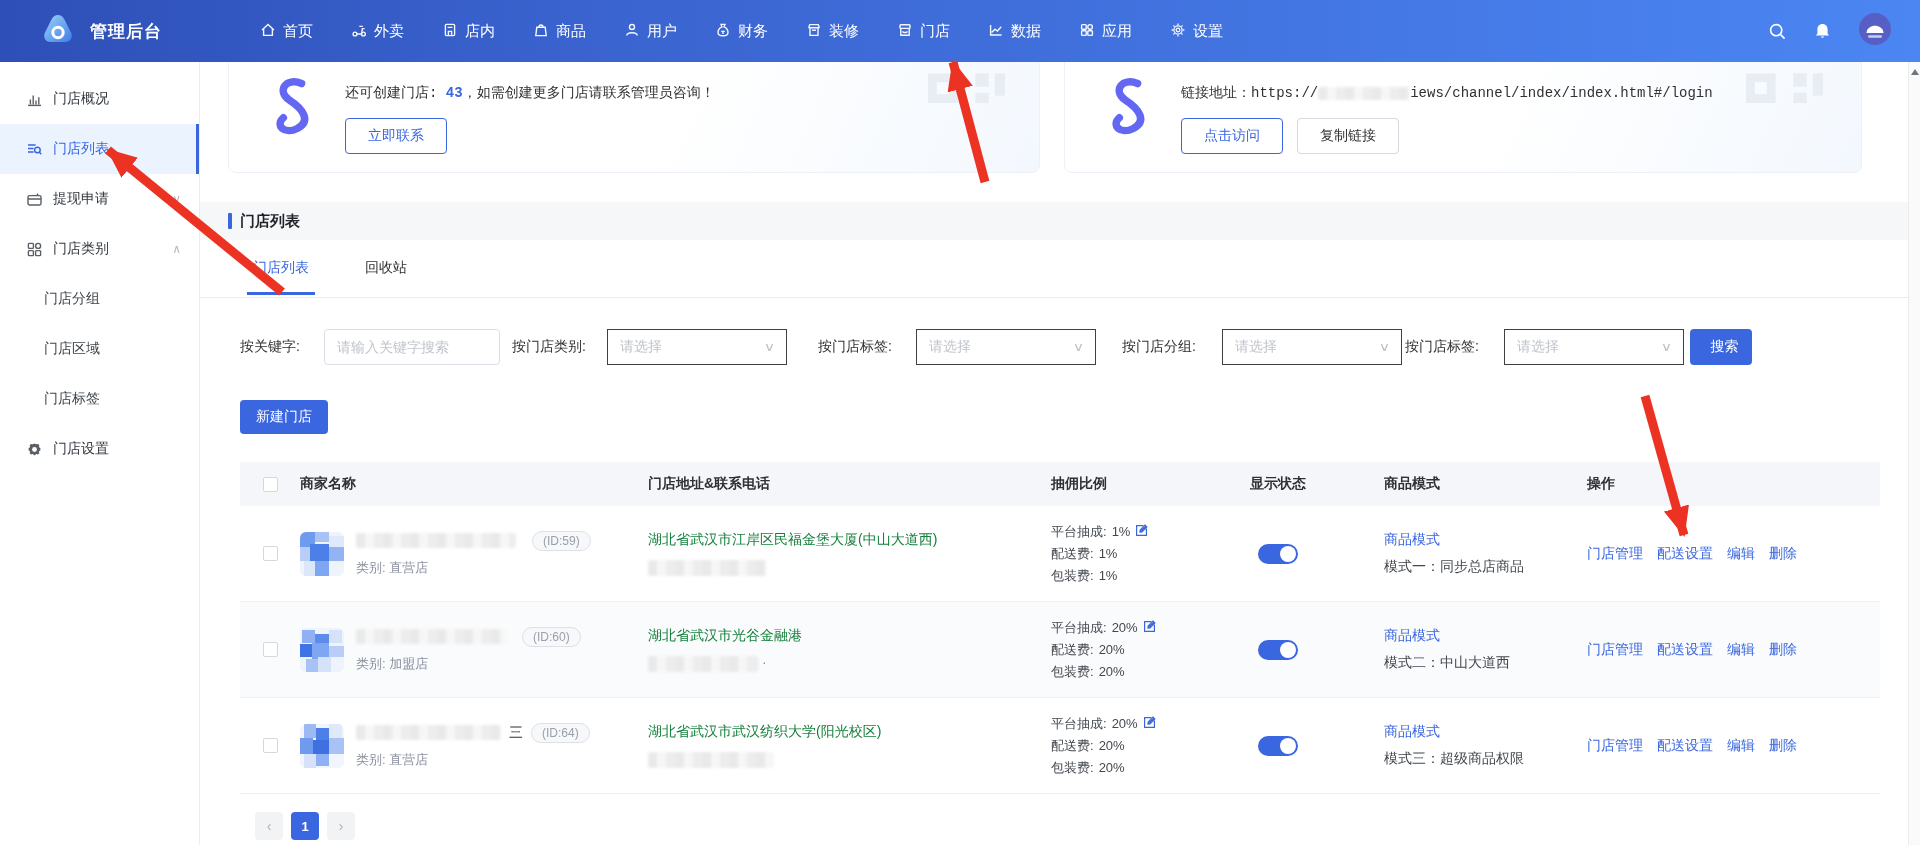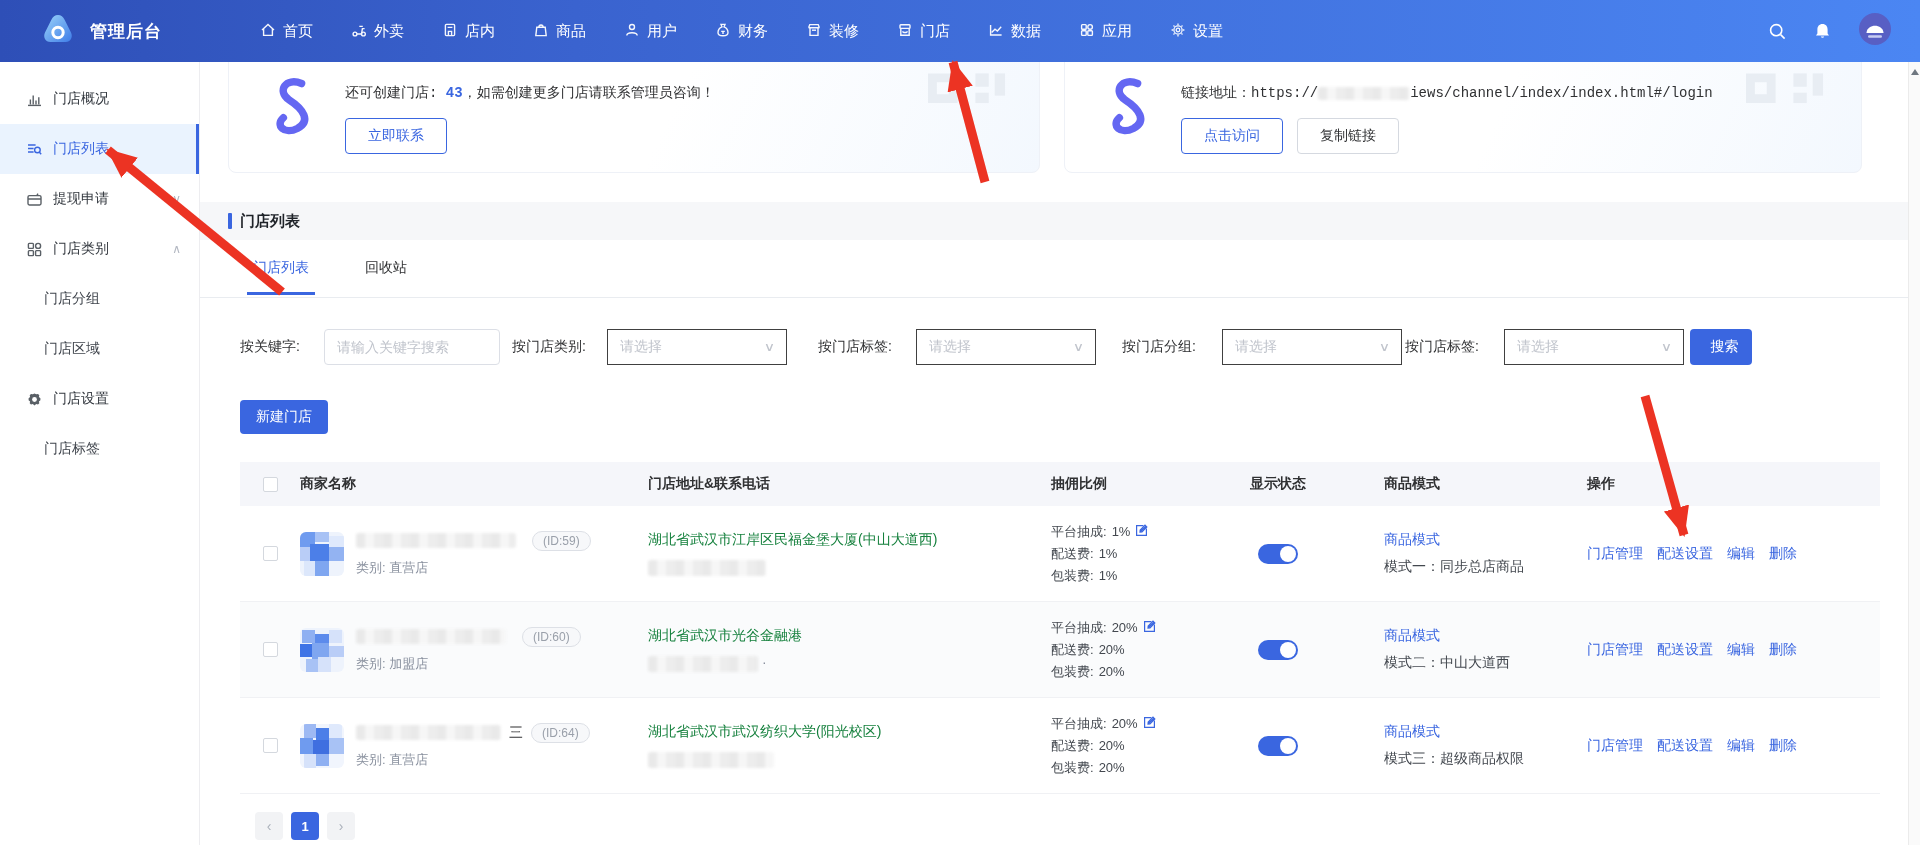--- a/index.html
+++ b/index.html
@@ -273,31 +273,31 @@
       </span>
     <span>门店类别</span>
     <span class="side-chevron">∧</span>
   </div>
   <div class="side-item child">
     <span>门店分组</span>
   </div>
   <div class="side-item child">
     <span>门店区域</span>
   </div>
+  <div class="side-item child">
+    <span>门店标签</span>
+  </div>
   <div class="side-item">
     <span class="sicon">
         <svg width="17" height="17" viewBox="0 0 17 17" fill="#5a6066">
           <path d="M8.5 1.2 L10.2 2.1 L12 1.7 L13.3 3 L12.9 4.8 L14.4 6.1 L14.4 8 L12.9 9.2 L13.3 11 L12 12.3 L10.2 11.9 L8.5 13.4 L6.8 11.9 L5 12.3 L3.7 11 L4.1 9.2 L2.6 8 L2.6 6.1 L4.1 4.8 L3.7 3 L5 1.7 L6.8 2.1 Z" transform="translate(0,1.2)"></path>
           <circle cx="8.5" cy="8.5" r="2.4" fill="#fff"></circle>
         </svg>
       </span>
     <span>门店设置</span>
-  </div>
-  <div class="side-item child">
-    <span>门店标签</span>
   </div>
 </div>
 
 <div class="main">
 
   <div class="card card1">
     <span class="squiggle">
       <svg width="44" height="60" viewBox="0 0 40 56" fill="none" stroke="#6467f2" stroke-width="7" stroke-linecap="round">
           <path d="M28 7 C13 1 5 14 16 22 C30 31 37 42 24 49 C12 55 3 46 11 39"></path>
         </svg>

